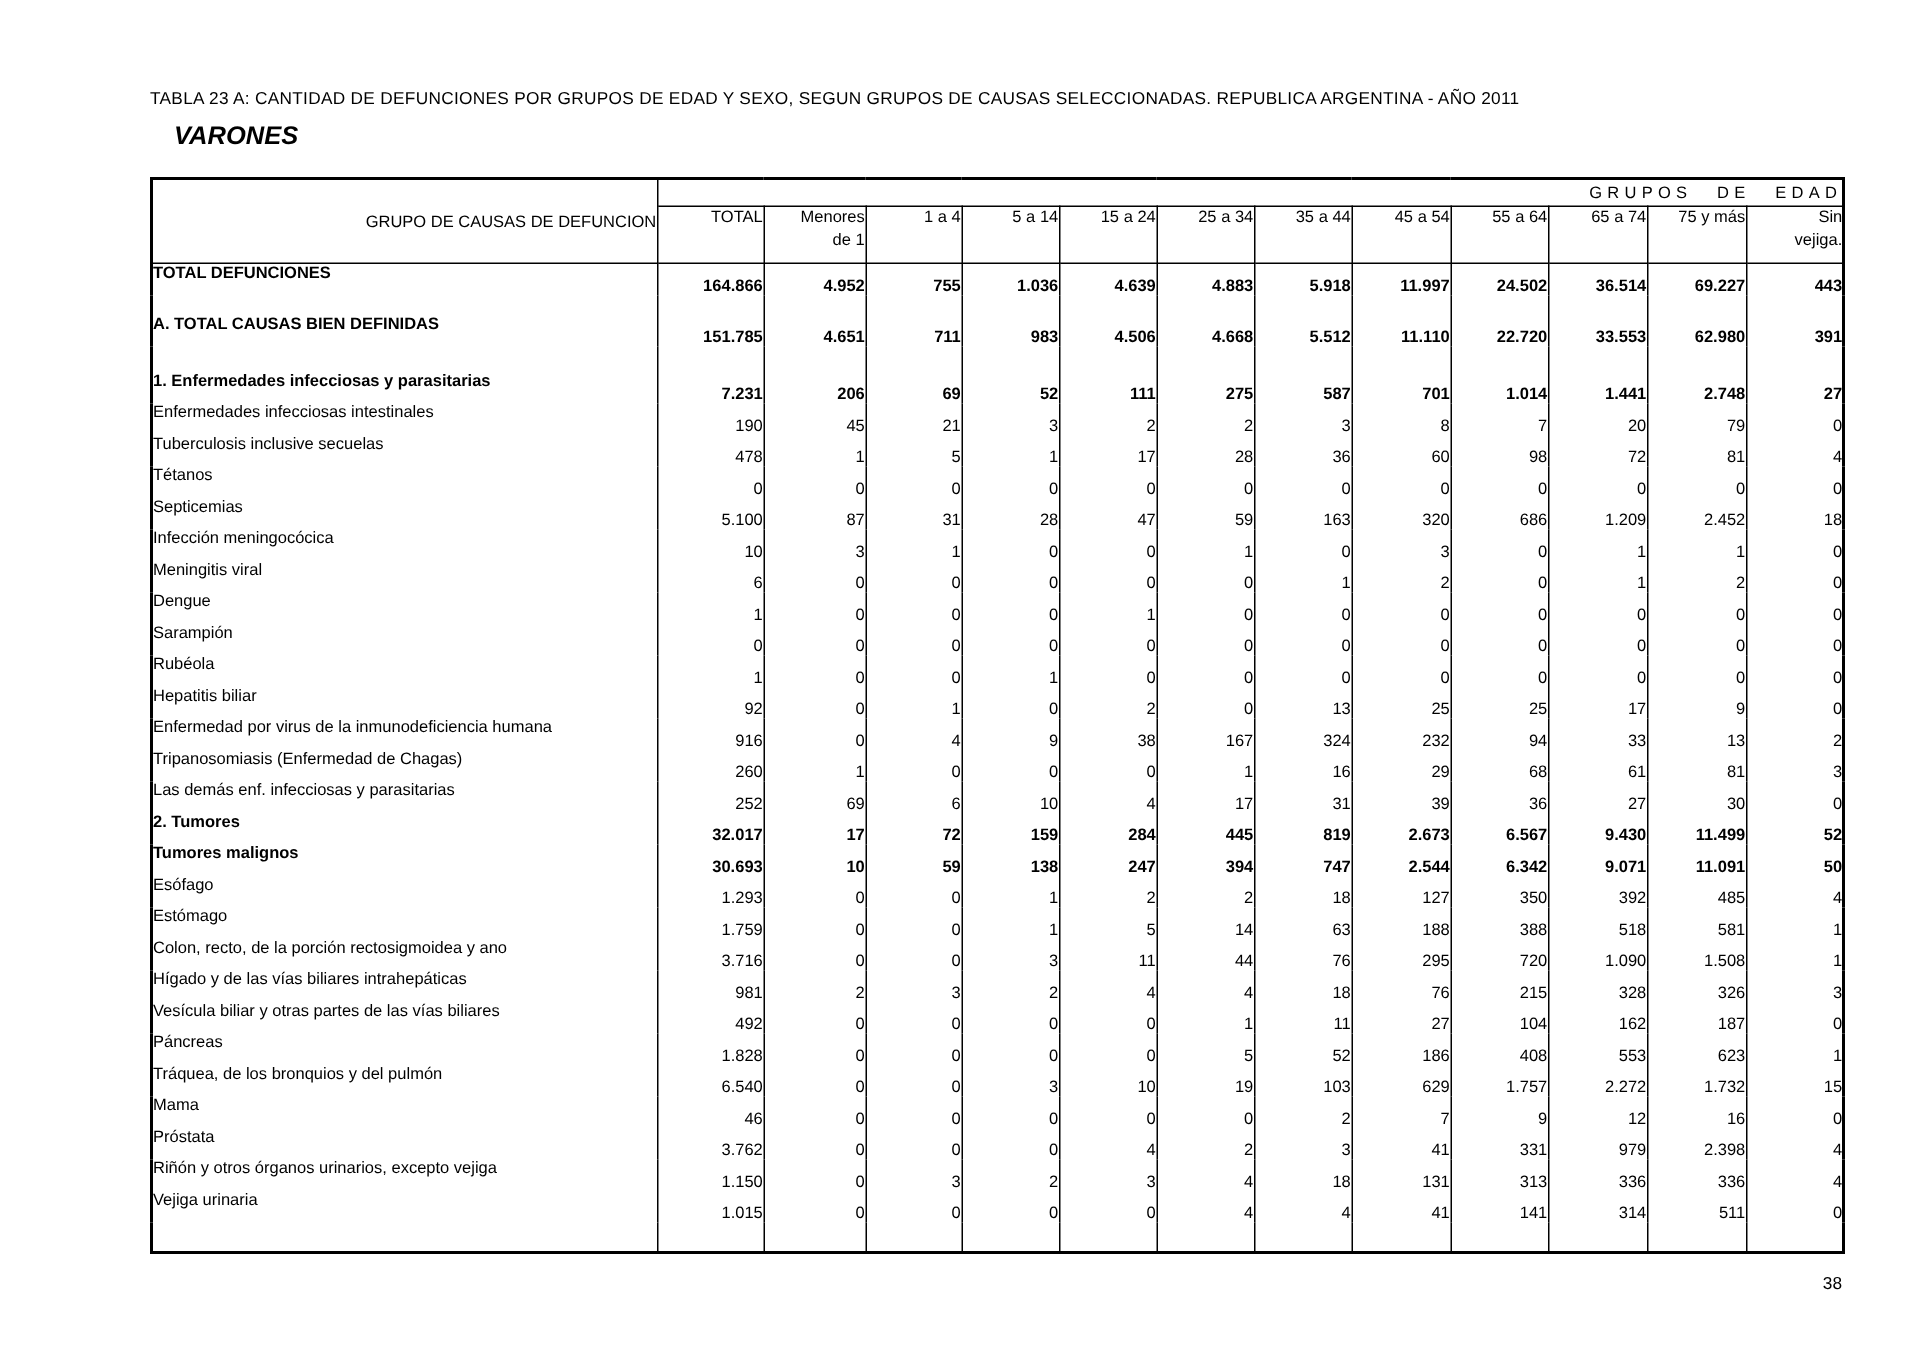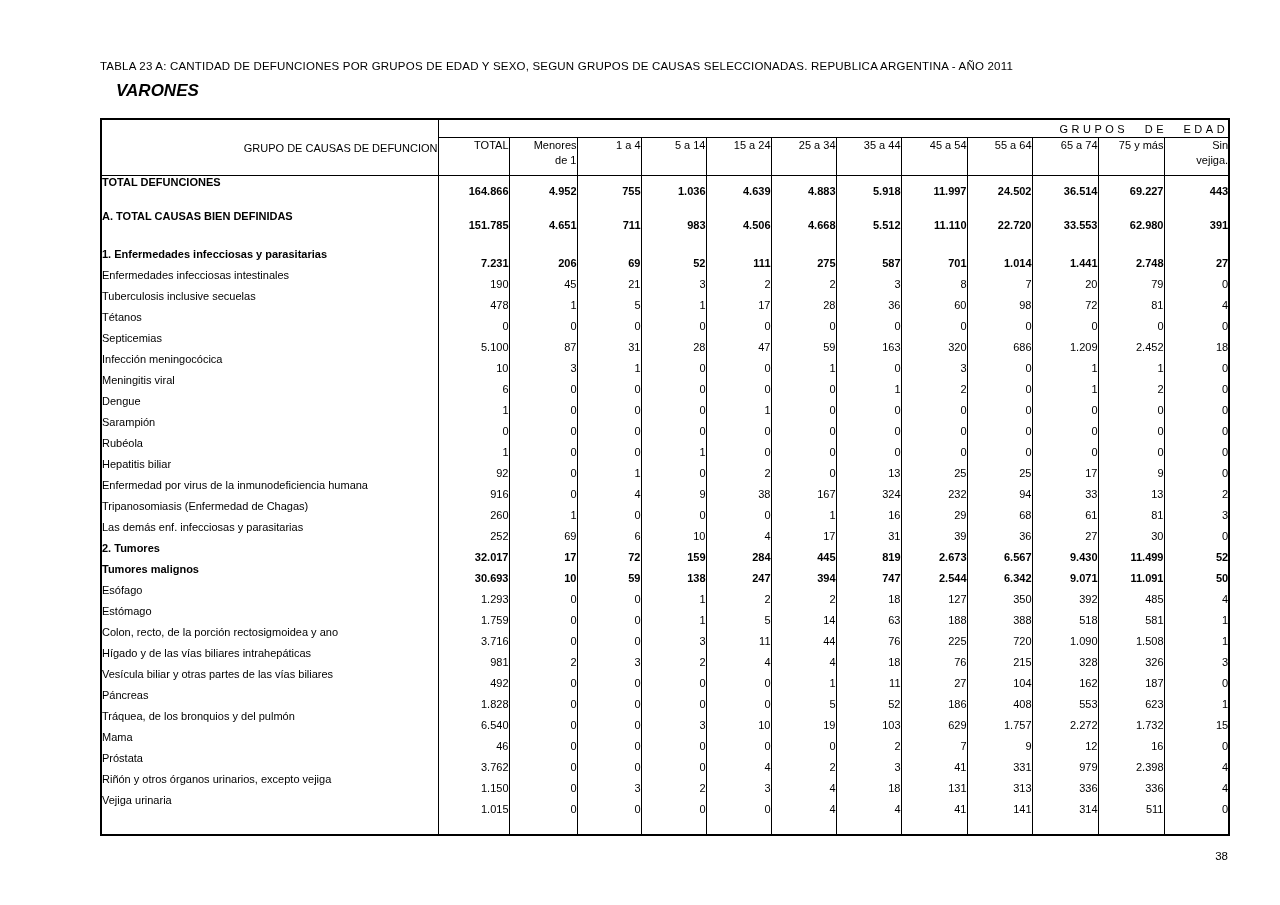--- a/index.html
+++ b/index.html
@@ -494,21 +494,21 @@
         </tr>
         <tr class="datarow">
           <td class="label ind1">Colon, recto,  de la porción rectosigmoidea y ano</td>
           <td class="num">3.716</td>
           <td class="num">0</td>
           <td class="num">0</td>
           <td class="num">3</td>
           <td class="num">11</td>
           <td class="num">44</td>
           <td class="num">76</td>
-          <td class="num">225</td>
+          <td class="num">295</td>
           <td class="num">720</td>
           <td class="num">1.090</td>
           <td class="num">1.508</td>
           <td class="num">1</td>
         </tr>
         <tr class="datarow">
           <td class="label ind1">Hígado y de las vías biliares intrahepáticas</td>
           <td class="num">981</td>
           <td class="num">2</td>
           <td class="num">3</td>

